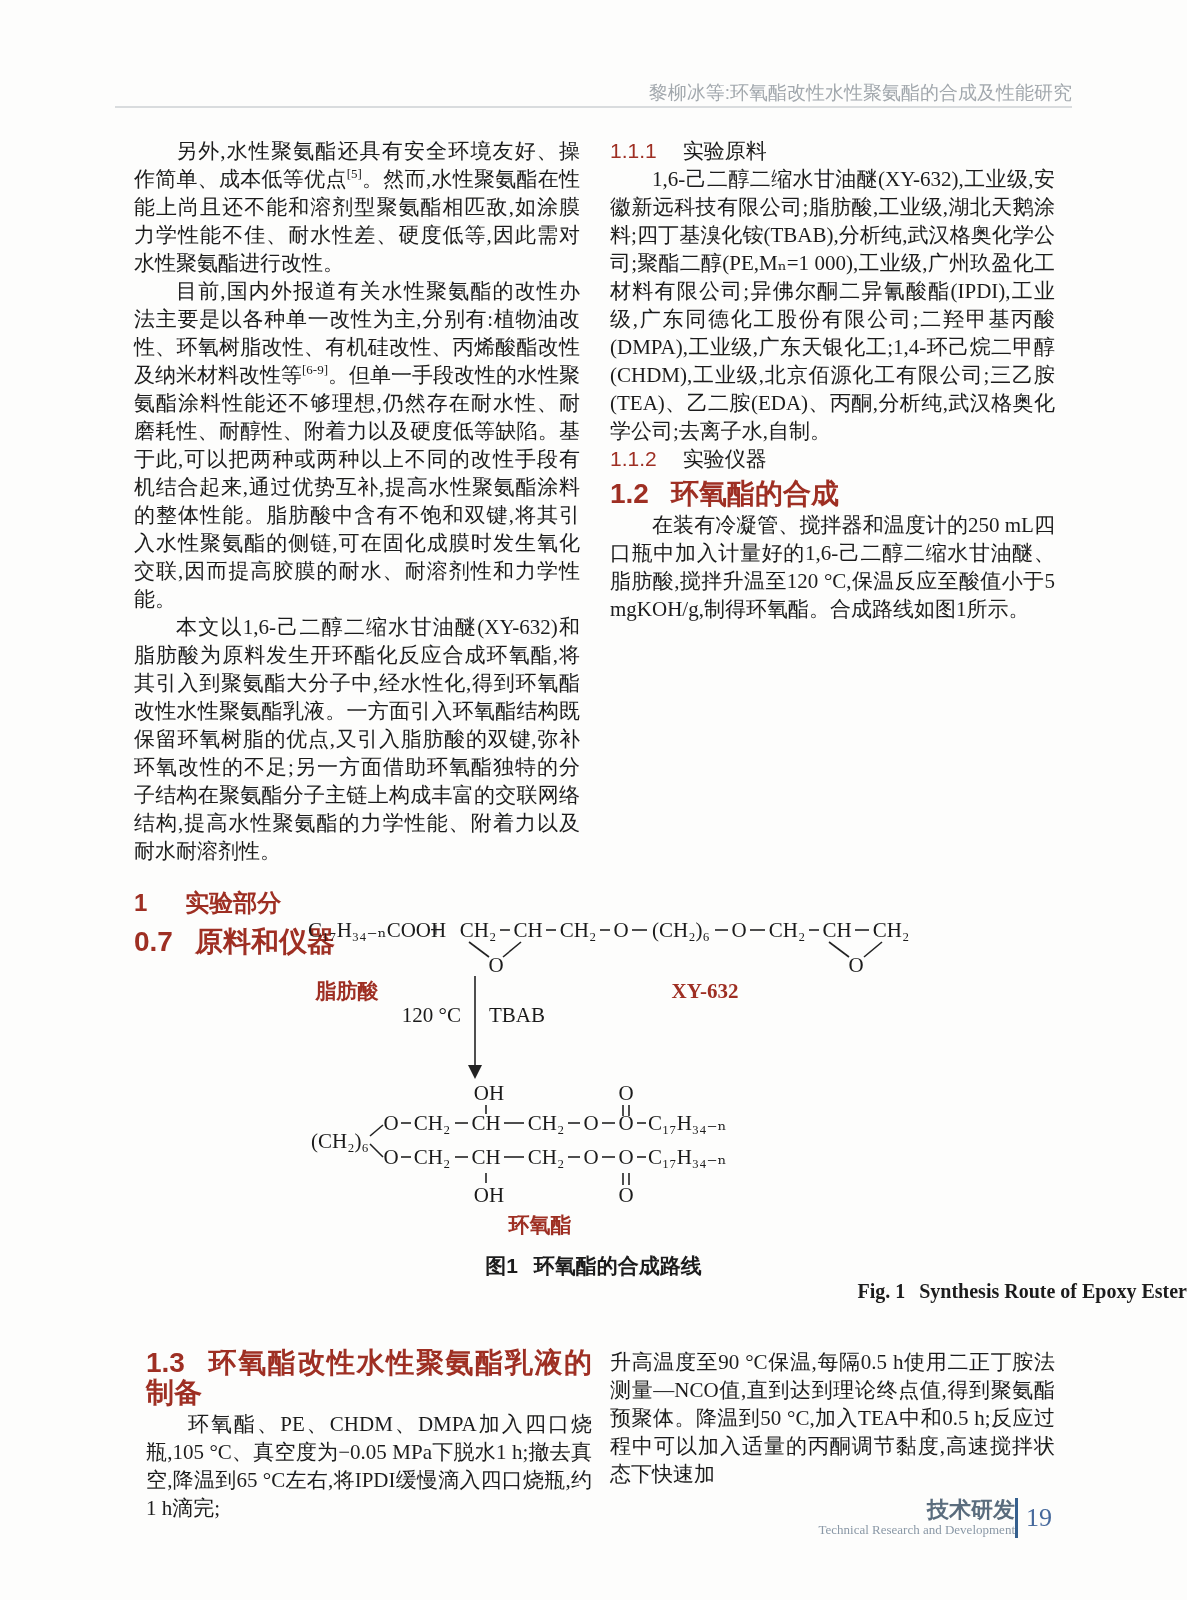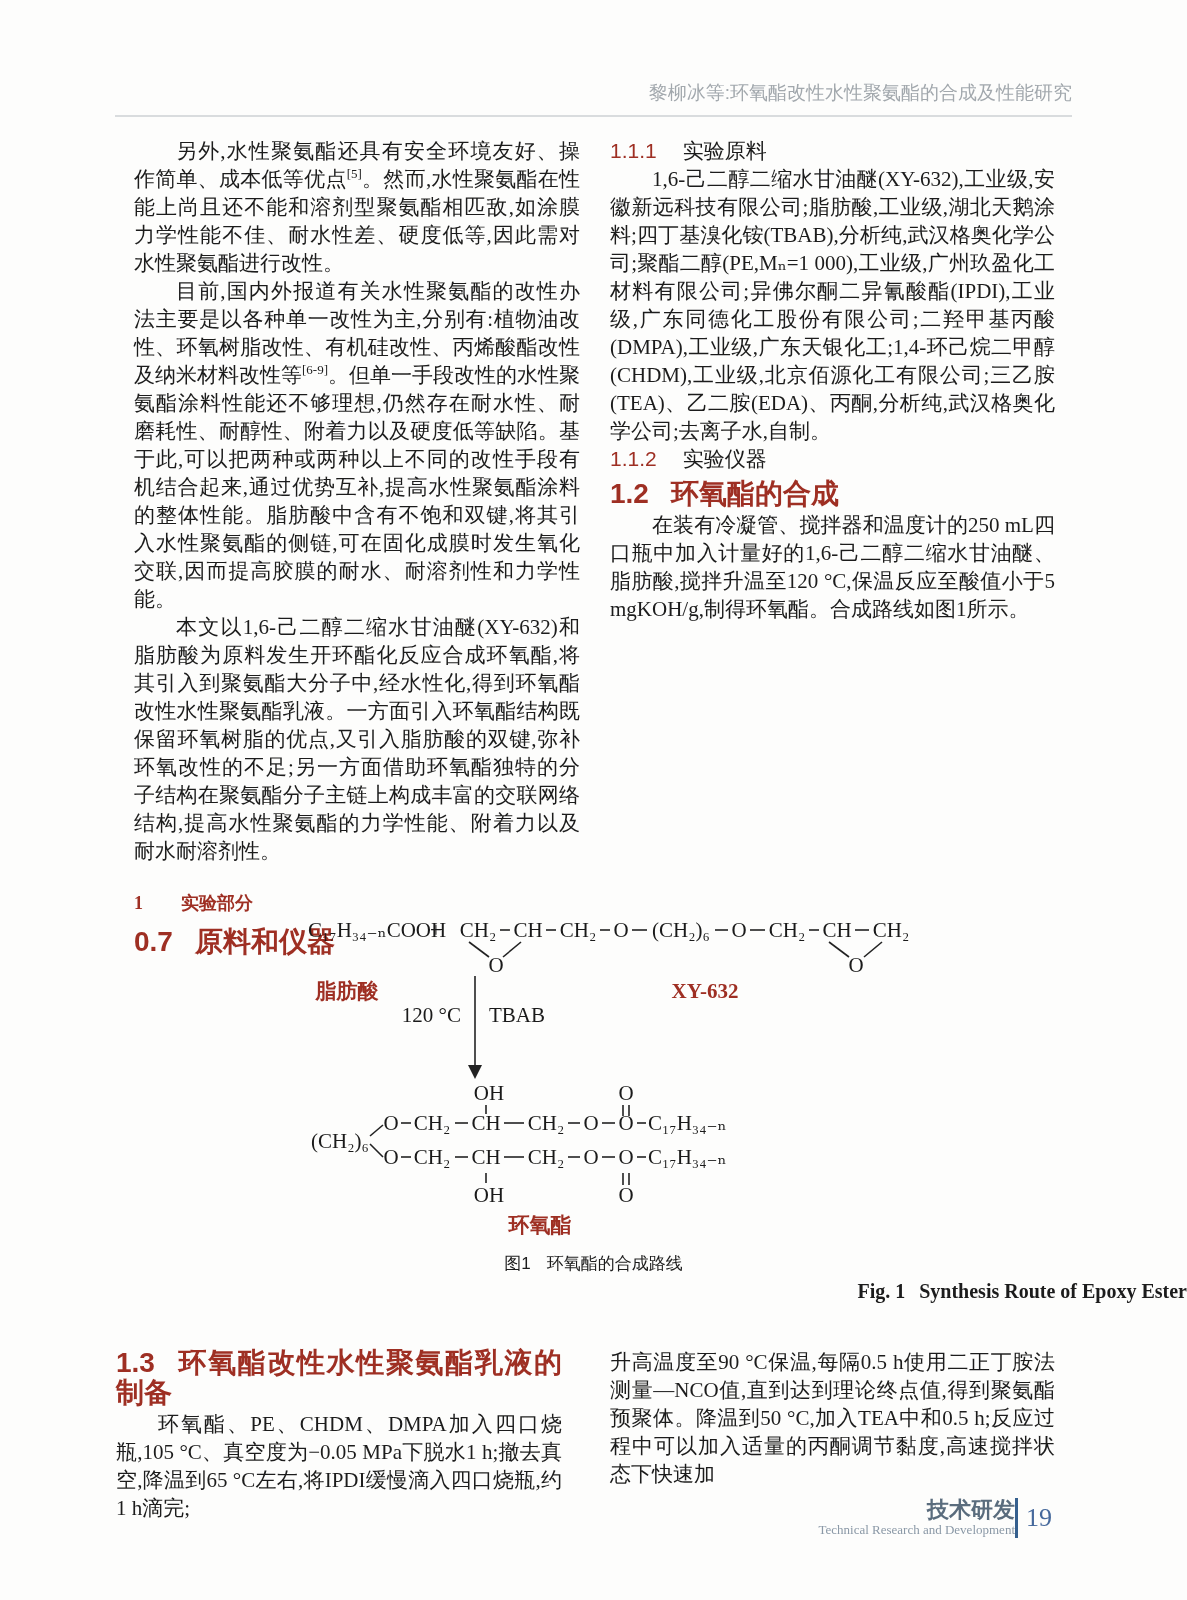--- a/index.html
+++ b/index.html
@@ -6,49 +6,49 @@
   .page{
     position:relative;width:1187px;height:1600px;margin:0 auto;
     background:#fdfdfc;overflow:hidden;
     font-family:"Liberation Serif","DejaVu Serif",serif;
     color:#1c1c1c;
   }
   
   .running-header{
     position:absolute;left:115px;top:80px;width:957px;
     text-align:right;font-family:"Liberation Sans","DejaVu Sans",sans-serif;
-    font-size:19px;color:#a2a8ad;padding-bottom:9px;
+    font-size:19px;color:#a2a8ad;
     border-bottom:2px solid #d9dcde;
   }
   
   .col{position:absolute;font-size:21px;line-height:28px;text-align:justify;}
   .col-left{left:134px;top:137px;width:446px;}
   .col-right{left:610px;top:137px;width:445px;}
-  .col-left2{left:116px;top:1348px;width:446px;}
+  .col-left2{left:146px;top:1348px;width:446px;}
   .col-right2{left:610px;top:1348px;width:445px;}
   .para{margin:0;text-indent:2em;}
   .para.noindent{text-indent:0;}
   sup.ref{font-size:13px;line-height:0;}
   
-  .h1{margin:20px 0 6px 0;font-family:Liberation Serif, serif;
-      font-size:18px;font-weight:bold;color:#9e2f23;line-height:36px;text-indent:0;}
+  .h1{margin:20px 0 6px 0;font-family:Liberation Sans, sans-serif;
+      font-size:24px;font-weight:bold;color:#9e2f23;line-height:36px;text-indent:0;}
   .h1 .num{margin-right:38px;}
   .h2{margin:6px 0 2px 0;font-family:"Liberation Sans","DejaVu Sans",sans-serif;
       font-size:28px;font-weight:bold;color:#9e2f23;line-height:30px;text-indent:0;}
   .h2 .num{margin-right:22px;}
   .h3{margin:0;line-height:28px;text-indent:0;}
   .h3 .num{font-family:"Liberation Sans","DejaVu Sans",sans-serif;color:#9e2f23;margin-right:26px;}
   .h3 .ttl{color:#1c1c1c;}
   
   .figure-svg{position:absolute;left:0;top:880px;width:1187px;height:425px;}
   .figure-svg text{font-family:"Liberation Serif","DejaVu Serif",serif;font-size:21px;fill:#1a1a1a;}
   .figure-svg text.redlabel{fill:#9e2f23;font-weight:bold;}
   .figure-svg line{stroke:#222;stroke-width:1.6;}
   .caption-cn{position:absolute;left:0;top:1252px;width:1187px;text-align:center;
-      font-family:"Liberation Sans","DejaVu Sans",sans-serif;font-size:17px;font-weight:normal;}
+      font-family:"Liberation Sans","DejaVu Sans",sans-serif;font-size:21px;font-weight:bold;}
   .caption-cn .num{margin-right:16px;}
   .caption-en{position:absolute;left:0;top:1280px;width:1187px;text-align:right;
       font-size:20px;font-weight:bold;}
   .caption-en .num{margin-right:14px;}
   
   .footer{position:absolute;right:135px;top:1498px;display:flex;align-items:center;}
   .footer .labels{text-align:right;margin-right:0;}
   .footer .cn{font-family:"Liberation Sans","DejaVu Sans",sans-serif;font-size:22px;
       font-weight:bold;color:#5a6c7d;line-height:24px;}
   .footer .en{font-size:13px;color:#8a98a6;line-height:16px;}

